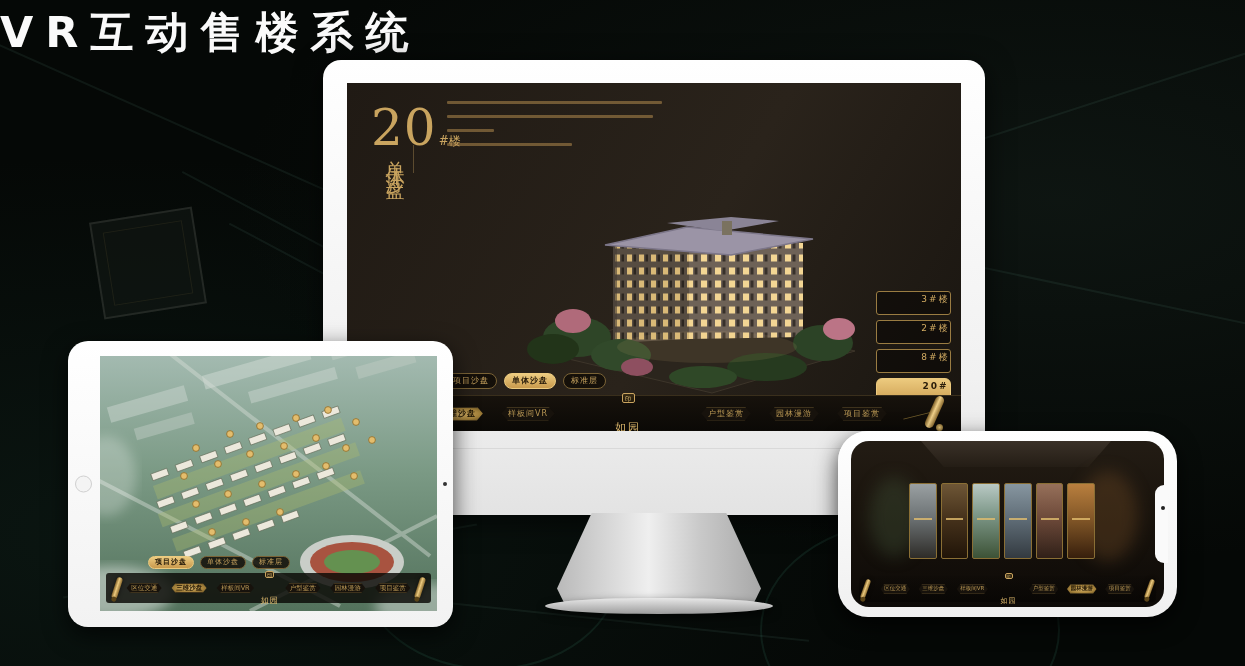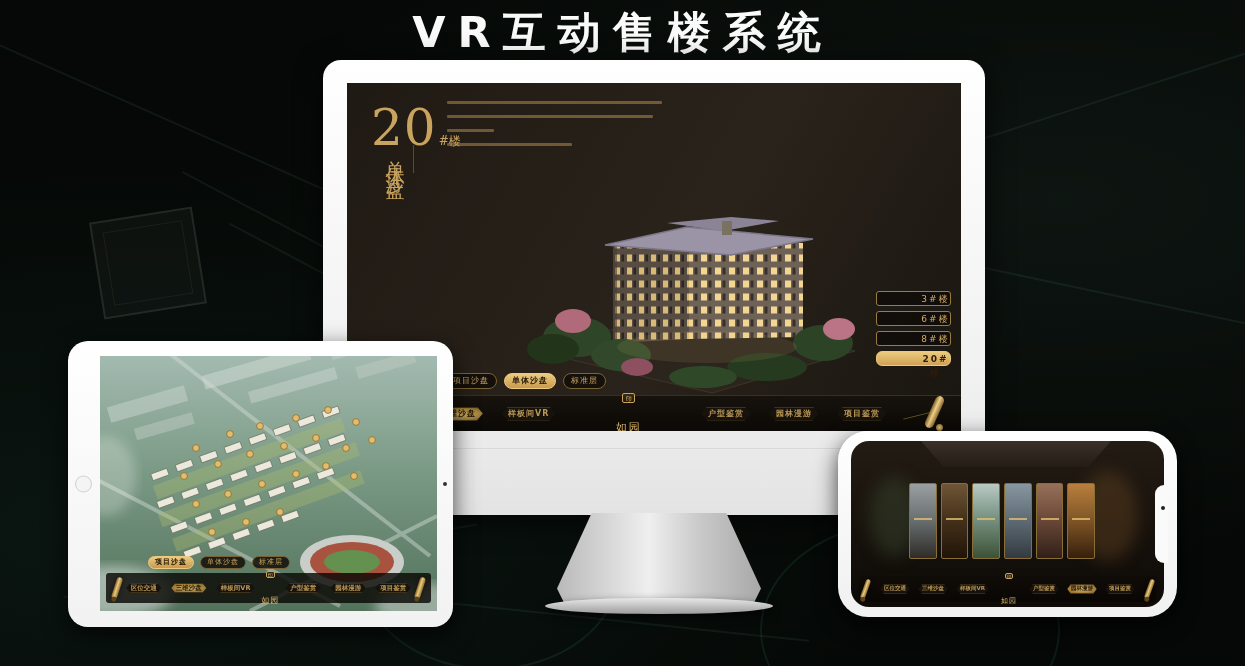--- a/index.html
+++ b/index.html
@@ -13,32 +13,32 @@
       #050806; overflow:hidden; }
 
   
   .map-line { position:absolute; background:rgba(110,170,145,.10); pointer-events:none; }
   .map-curve { position:absolute; border:2px solid rgba(70,160,130,.13); border-radius:50%; pointer-events:none; }
   .map-frame { position:absolute; left:96px; top:214px; width:104px; height:98px;
       border:2px solid rgba(170,170,160,.14); transform:rotate(-9deg); background:rgba(20,26,22,.5); }
   .map-frame:after { content:""; position:absolute; inset:10px; border:1px solid rgba(190,160,90,.10); }
 
   
-  .page-title { position:absolute; top:4px; left:0; width:100%; text-align:center;
+  .page-title { position:absolute; top:4px; left:0; width:100%; text-align:left;
       font-size:43px; font-weight:bold; color:#fafafa; letter-spacing:12px; }
   .footnote { position:absolute; left:668px; top:640px; font-size:16px; color:#ededed; letter-spacing:2.5px; }
 
   
   .pill { display:inline-block; border:1px solid #7a6336; color:#c9a45f; background:rgba(18,13,7,.85);
       border-radius:8px; font-size:8px; line-height:1; padding:3px 7px; letter-spacing:1px; white-space:nowrap; }
   .pill.active { background:linear-gradient(#eccb80,#c99a4d); color:#261a09; border-color:#eccb80; font-weight:bold; }
   .nav-item { position:relative; color:#b99754; background:#17120c;
       padding:3px 9px; font-size:8px; line-height:1; letter-spacing:1px; white-space:nowrap;
       clip-path:polygon(4% 50%,15% 0,85% 0,96% 50%,85% 100%,15% 100%);
-      box-shadow:inset 0 0 0 1px #3e321c;font-weight:bold; }
+      box-shadow:inset 0 0 0 1px #3e321c; }
   .nav-item.active { background:radial-gradient(ellipse at center,#dcb76b 0%,#a5823b 55%,#54411b 100%);
       color:#221705; font-weight:bold; }
   .brand { display:flex; flex-direction:column; align-items:center; gap:17px; }
   .brand .seal { width:13px; height:10px; border:1px solid #caa45f; border-radius:2px;
       background:linear-gradient(#3a2d15,#201708); color:#e4c27a; font-size:6px; line-height:9px; text-align:center; }
   .brand .brand-text { color:#dcb76b; font-size:11px; letter-spacing:2px; font-family:"DejaVu Serif","Liberation Serif",serif; }
   .scroll-roll { position:relative; width:7px; height:26px; border-radius:4px;
       background:linear-gradient(90deg,#7a5c26,#ecca7e 45%,#8a6a2f); box-shadow:0 0 4px rgba(0,0,0,.6); }
   .scroll-roll:after { content:""; position:absolute; left:1px; bottom:-3px; width:5px; height:5px;
       border-radius:50%; background:#5a4418; }
@@ -59,21 +59,21 @@
   
   .bnum { position:absolute; left:24px; top:16px; color:#c9a45f; font-family:"DejaVu Serif","Liberation Serif",serif; }
   .bnum .n { font-size:50px; letter-spacing:1px; }
   .bnum .u { font-size:12px; margin-left:2px; }
   .vtitle { position:absolute; left:36px; top:62px; writing-mode:vertical-rl; color:#c9a45f;
       font-size:19px; letter-spacing:7px; font-family:"DejaVu Serif","Liberation Serif",serif;
       border-right:1px solid rgba(201,164,95,.35); padding-right:4px; }
   .desc { position:absolute; left:100px; top:18px; width:215px; }
   .desc i { display:block; height:3px; margin-bottom:11px; background:rgba(190,148,82,.5); border-radius:1px; }
   .floor-btns { position:absolute; left:529px; top:208px; display:flex; flex-direction:column; gap:5px; }
-  .floor-btn { width:75px; height:15px; line-height:14px; text-align:center; font-size:9px; letter-spacing:2px;
+  .floor-btn { width:75px; height:24px; line-height:14px; text-align:center; font-size:9px; letter-spacing:2px;
       color:#d2ab62; border:1px solid #9a7c42; border-radius:3px; background:rgba(8,6,4,.55);padding-left:44px; }
   .floor-btn.active { background:linear-gradient(#ecca7e,#cfa255); color:#2a1d0a; font-weight:bold; border-color:#ecca7e;border-radius:6px; }
   .tabs-desktop { position:absolute; left:98px; top:290px; display:flex; gap:7px; }
   .screen-nav { position:absolute; left:0; right:0; bottom:0; height:36px;
       background:linear-gradient(#17120c,#0b0906); border-top:1px solid #3a2f1c;
       display:flex; align-items:center; justify-content:space-between; padding:0 16px; }
   .screen-nav .grp { display:flex; align-items:center; gap:14px; }
   .scroll-big { position:relative; width:42px; height:34px; }
   .scroll-big .bar { position:absolute; right:6px; top:-2px; width:9px; height:34px; border-radius:5px;
       transform:rotate(24deg); background:linear-gradient(90deg,#7a5c26,#f0d089 45%,#8a6a2f); }
@@ -193,21 +193,21 @@
         <ellipse cx="120" cy="206" rx="16" ry="9" fill="#8e4f60"></ellipse>
         <ellipse cx="306" cy="182" rx="30" ry="18" fill="#2c4326"></ellipse>
         <ellipse cx="322" cy="168" rx="16" ry="11" fill="#bb7486"></ellipse>
         <ellipse cx="250" cy="206" rx="40" ry="14" fill="#263a1f"></ellipse>
         <ellipse cx="186" cy="216" rx="34" ry="11" fill="#2f4827"></ellipse>
         <ellipse cx="190" cy="186" rx="90" ry="16" fill="#e8c47c" opacity=".10"></ellipse>
       </svg>
 
       <div class="floor-btns">
         <div class="floor-btn">3#楼</div>
-        <div class="floor-btn">6#楼</div>
+        <div class="floor-btn">2#楼</div>
         <div class="floor-btn">8#楼</div>
         <div class="floor-btn active">20#楼</div>
       </div>
 
       <div class="tabs-desktop">
         <span class="pill">项目沙盘</span>
         <span class="pill active">单体沙盘</span>
         <span class="pill">标准层</span>
       </div>
 

